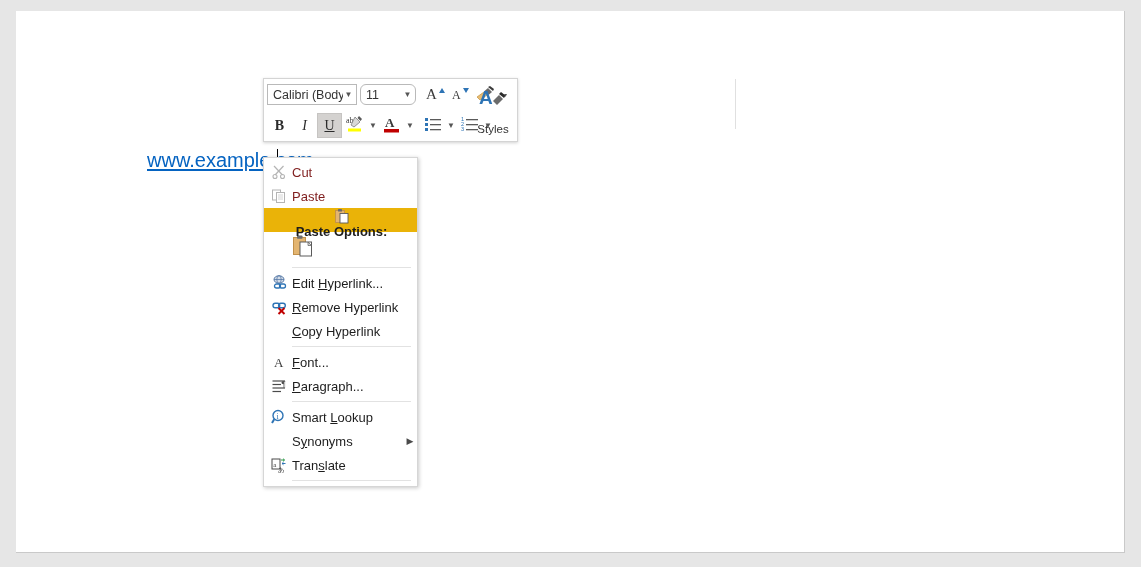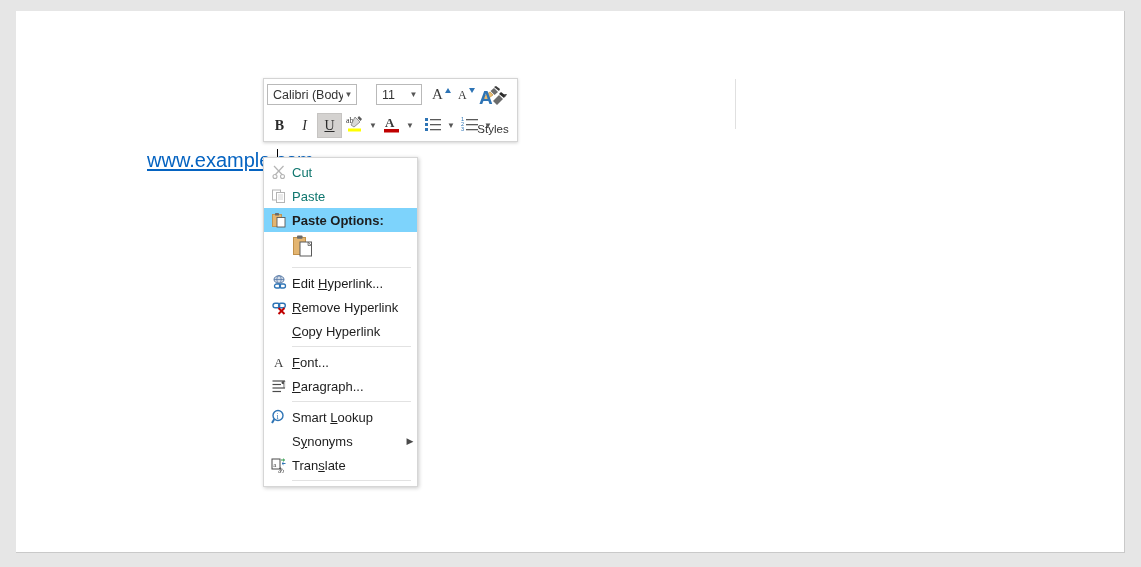--- a/index.html
+++ b/index.html
@@ -88,21 +88,21 @@
     align-items: center;
     height: 21px;
     border: 1px solid #b9b9b9;
     background: #fff;
     box-sizing: border-box;
     font-size: 12.5px;
     color: #333;
     padding: 0 2px 0 5px;
   }
   #font-name-combo { width: 90px; }
-  #font-size-combo { width: 46px; margin-left: 19px; }
+  #font-size-combo { width: 56px; margin-left: 3px; border-radius: 6px; }
   .mt-combo .combo-value {
     flex: 1;
     white-space: nowrap;
     overflow: hidden;
     font-family: "Liberation Sans", sans-serif;
   }
   .combo-arrow {
     width: 11px;
     text-align: center;
     color: #555;
@@ -180,24 +180,25 @@
     align-items: center;
     height: 24px;
     padding-left: 2px;
     box-sizing: border-box;
     font-size: 13px;
     color: #1d1d1d;
     font-family: "Liberation Sans", sans-serif;
     position: relative;
   }
   .cm-item.header {
-    background: #7dd3fc;
+    background: #eab308;
     font-weight: bold;
-  }
-  .cm-item.disabled .cm-label { color: #0f766e; }
+    flex-direction: column;
+  }
+  .cm-item.disabled .cm-label { color: #7f1d1d; }
   .cm-item.disabled .cm-icon { opacity: 0.45; }
   .cm-icon {
     width: 26px;
     min-width: 26px;
     height: 22px;
     display: flex;
     align-items: center;
     justify-content: center;
   }
   .cm-label {

